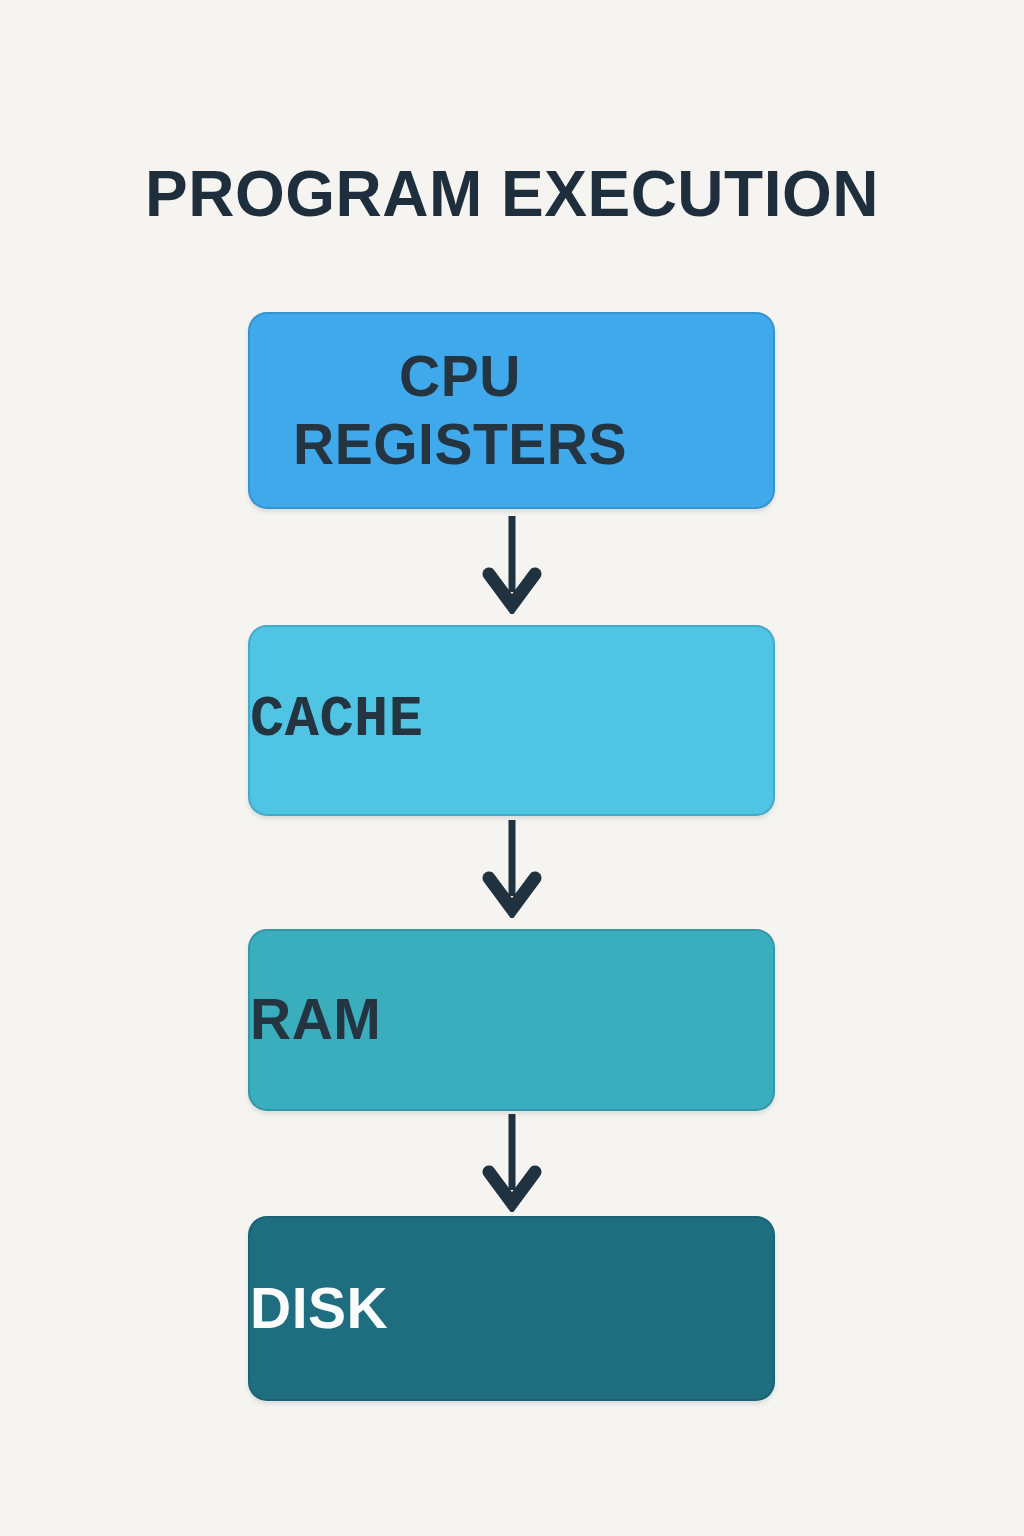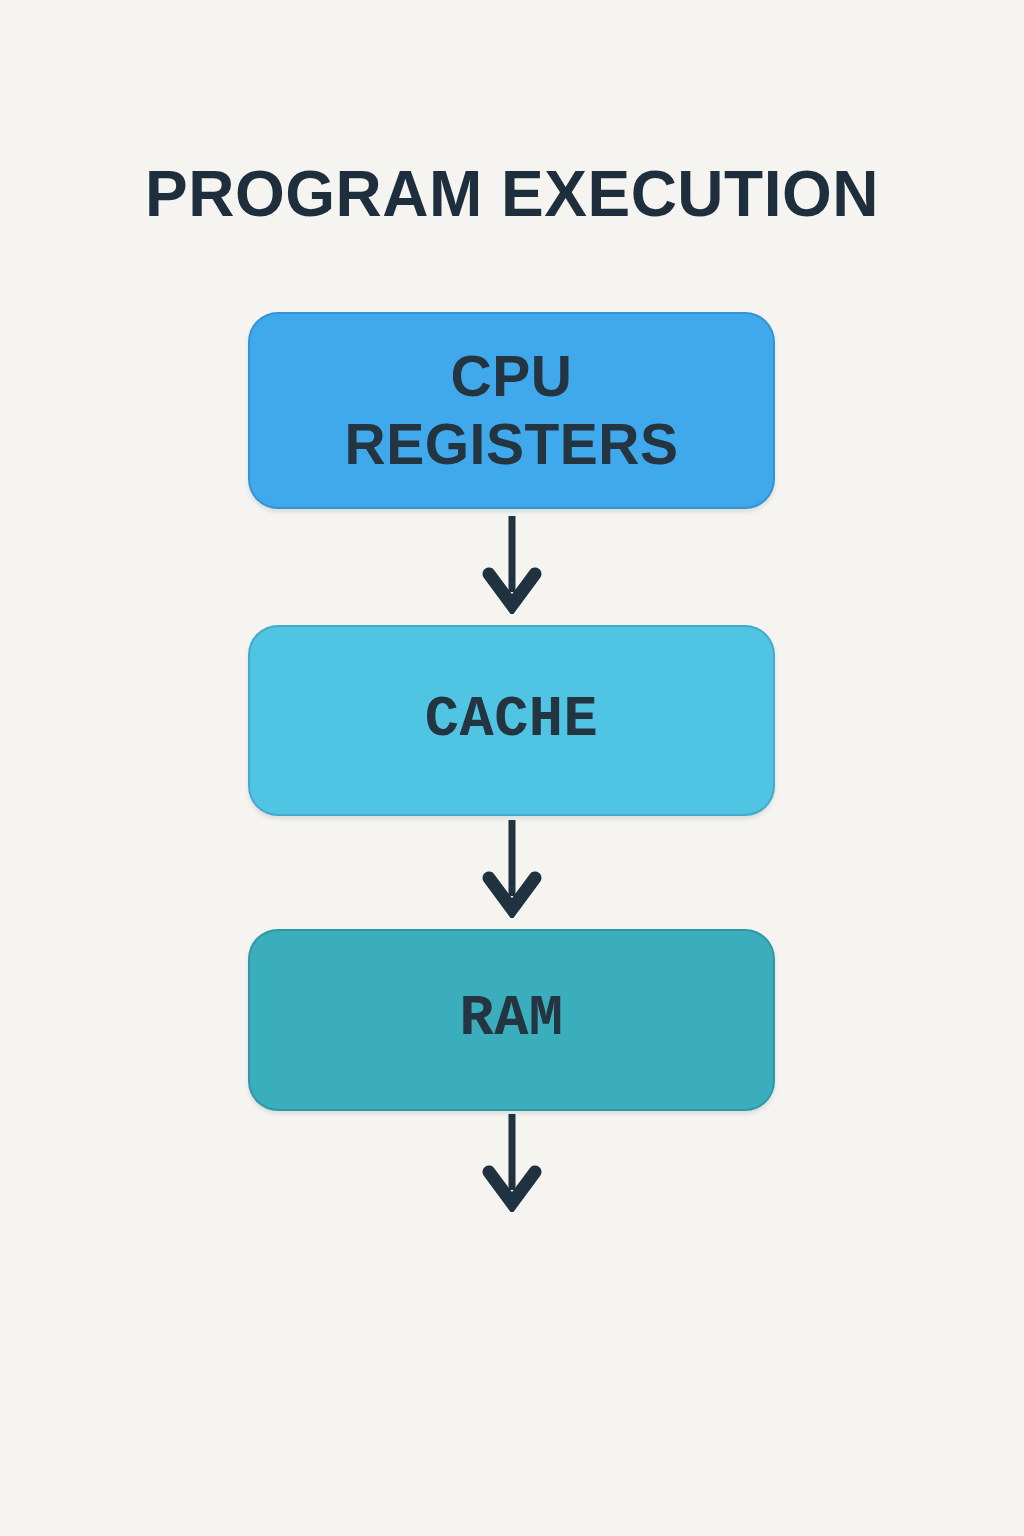--- a/index.html
+++ b/index.html
@@ -25,26 +25,26 @@
     font-weight: 700;
     letter-spacing: 0.5px;
     line-height: 1.0;
     color: #1F2E3C;
   }
   .flow-box {
     position: absolute;
     left: 248px;
     width: 527px;
     box-sizing: border-box;
-    border-radius: 30px;
+    border-radius: 19px;
     border: 2px solid rgba(10, 40, 70, 0.16);
     box-shadow: 0 3px 4px rgba(30, 60, 80, 0.12);
     display: flex;
     align-items: center;
-    justify-content: center;
+    justify-content: flex-start;
   }
   .box-label {
     display: block;
     text-align: center;
     font-size: 57px;
     font-weight: 700;
     line-height: 1.18;
     letter-spacing: 0.5px;
     color: #243441;
   }
@@ -85,22 +85,25 @@
   <div class="flow-box box-cache" style="background-color: rgb(80, 196, 227); font-family: Liberation Mono, monospace;">
     <span class="box-label" style="color: rgb(36, 52, 65);">CACHE</span>
   </div>
 
   <svg class="arrow arrow-2" viewBox="0 0 64 100" fill="none" xmlns="http://www.w3.org/2000/svg" style="color: rgb(32, 49, 64);">
     <line x1="32" y1="2" x2="32" y2="78" stroke="currentColor" stroke-width="7"></line>
     <polyline points="9,60 32,91 55,60" stroke="currentColor" stroke-width="13" fill="none" stroke-linecap="round" stroke-linejoin="miter"></polyline>
   </svg>
 
   <div class="flow-box box-ram" style="background-color: rgb(58, 174, 188);">
-    <span class="box-label" style="color: rgb(36, 52, 65); font-family: Liberation Mono, monospace;">RAM</span>
+    <span class="box-label" style="color: rgb(36, 52, 65);">RAM</span>
   </div>
 
   <svg class="arrow arrow-3" viewBox="0 0 64 100" fill="none" xmlns="http://www.w3.org/2000/svg" style="color: rgb(32, 49, 64);">
     <line x1="32" y1="2" x2="32" y2="78" stroke="currentColor" stroke-width="7"></line>
     <polyline points="9,60 32,91 55,60" stroke="currentColor" stroke-width="13" fill="none" stroke-linecap="round" stroke-linejoin="miter"></polyline>
   </svg>
 
+  <div class="flow-box box-disk" style="background-color: rgb(30, 110, 128);">
+    <span class="box-label" style="color: rgb(250, 251, 251);">DISK</span>
+  </div>
 
 </div>
 
 </body></html>

